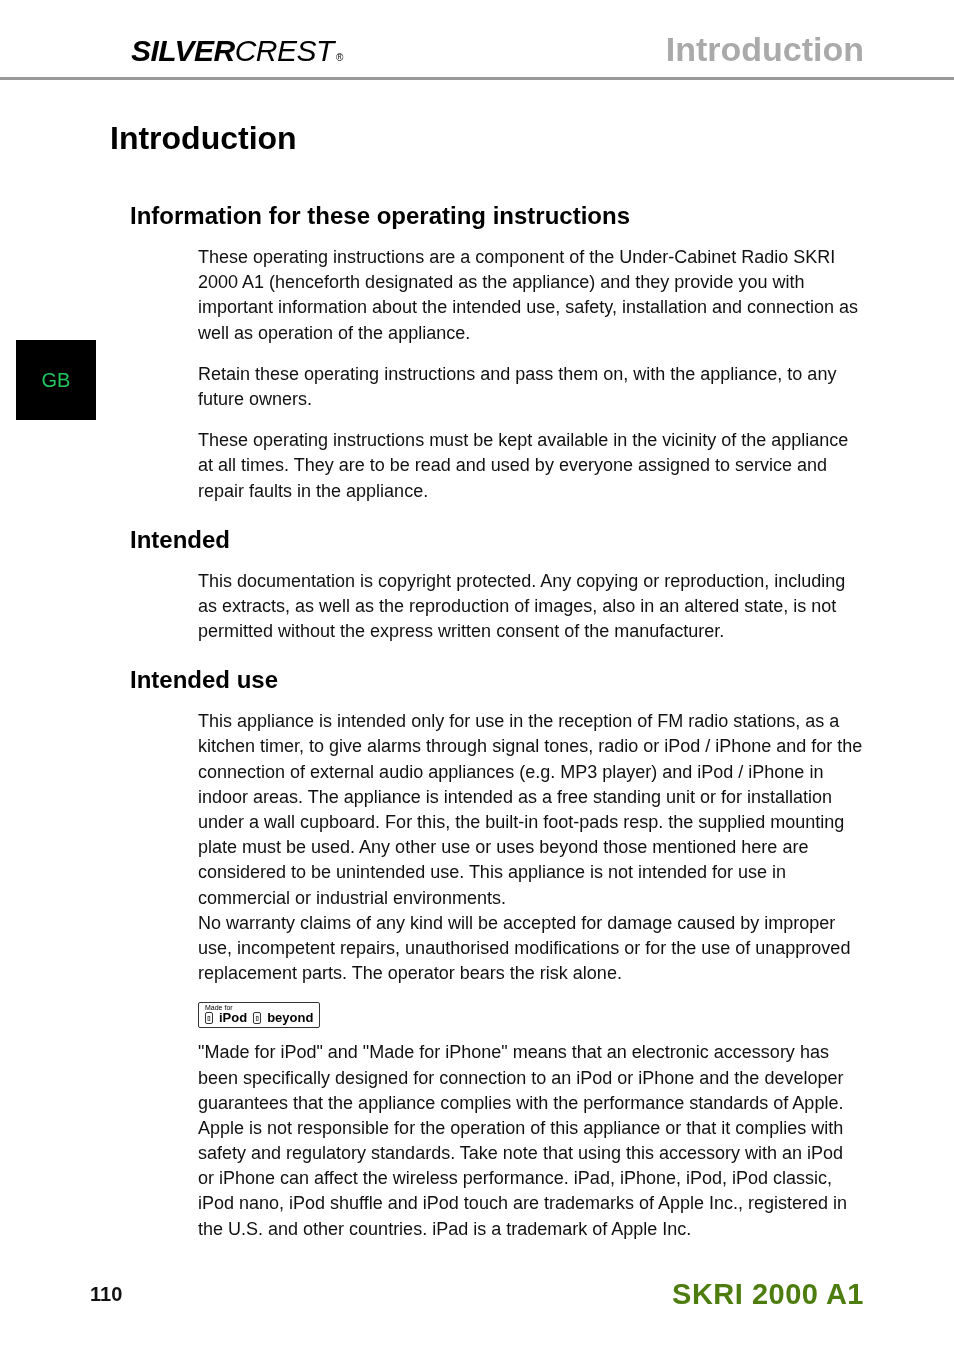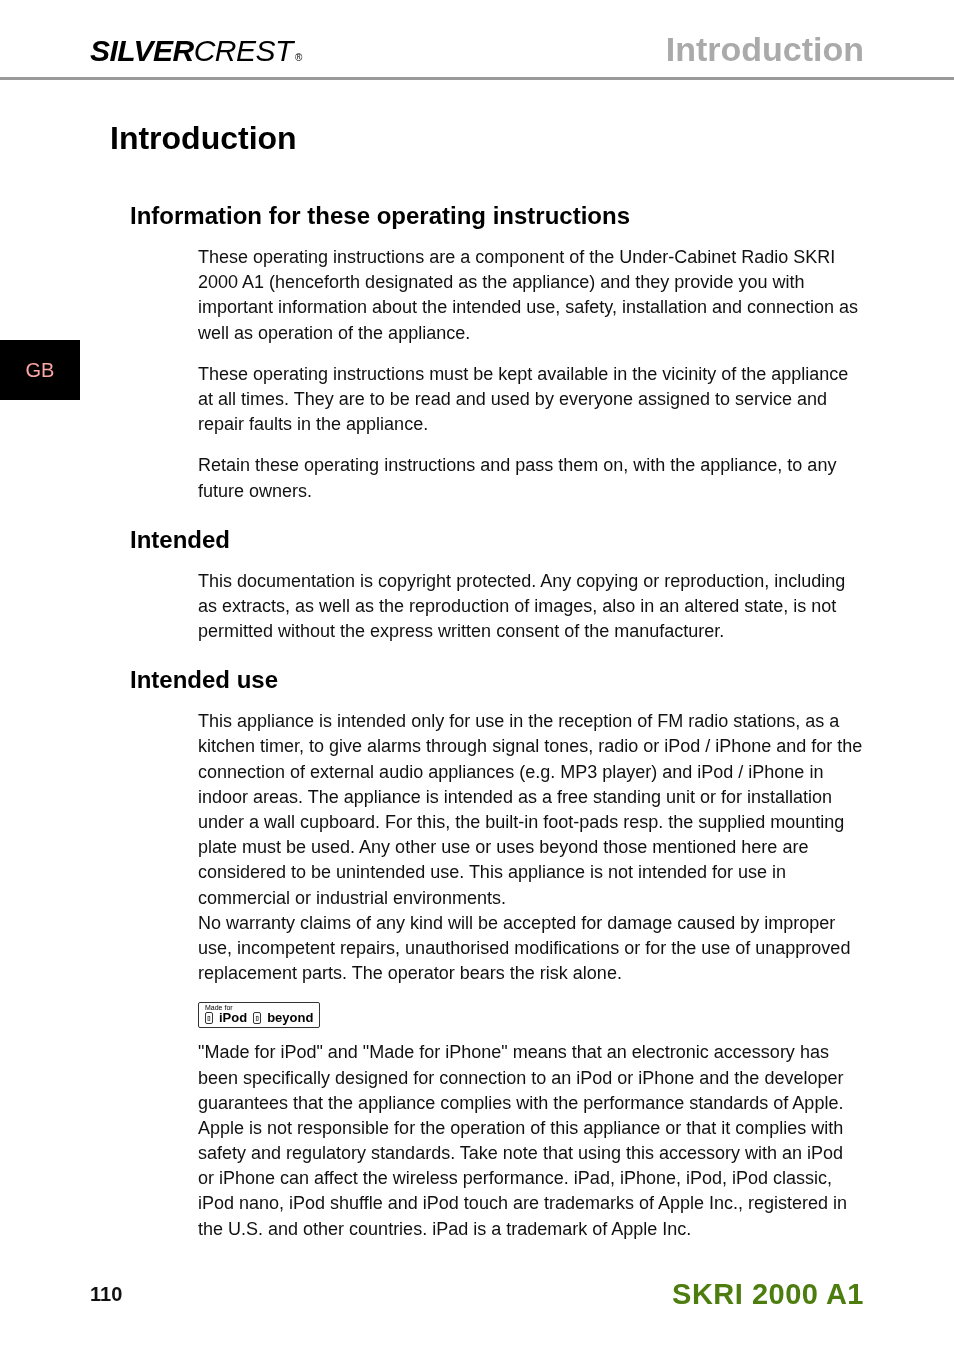--- a/index.html
+++ b/index.html
@@ -24,45 +24,46 @@
       margin-bottom: 40px;
     }
     .brand {
       display: flex;
       align-items: baseline;
       font-weight: 900;
       font-size: 30px;
       letter-spacing: -0.5px;
       font-style: italic;
       color: #000;
+      margin-left: 41px;
     }
     .brand .light {
       font-weight: 300;
       font-style: italic;
     }
     .brand .reg {
       font-size: 10px;
       vertical-align: super;
       margin-left: 2px;
       font-style: normal;
       font-weight: 400;
     }
     .page-title-top {
       font-size: 34px;
       font-weight: 700;
       color: #aaa;
     }
     .sidebar-tab {
       position: absolute;
-      left: 0;
+      left: 16px;
       top: 340px;
       width: 80px;
-      height: 60px;
+      height: 80px;
       background: #000;
-      color: #fca5a5;
+      color: #22c55e;
       display: flex;
       align-items: center;
       justify-content: center;
       font-size: 20px;
     }
     .content {
       padding: 0 90px 0 110px;
     }
     h1.section-title {
       font-size: 32px;
@@ -153,22 +154,22 @@
 
 <div class="sidebar-tab">
   <span>GB</span>
 </div>
 
 <div class="content">
   <h1 class="section-title">Introduction</h1>
 
   <h2 class="subsection">Information for these operating instructions</h2>
   <p class="body-text">These operating instructions are a component of the Under-Cabinet Radio SKRI 2000 A1 (henceforth designated as the appliance) and they provide you with important information about the intended use, safety, installation and connection as well as operation of the appliance.</p>
+  <p class="body-text">Retain these operating instructions and pass them on, with the appliance, to any future owners.</p>
   <p class="body-text">These operating instructions must be kept available in the vicinity of the appliance at all times. They are to be read and used by everyone assigned to service and repair faults in the appliance.</p>
-  <p class="body-text">Retain these operating instructions and pass them on, with the appliance, to any future owners.</p>
 
   <h2 class="subsection">Intended</h2>
   <p class="body-text">This documentation is copyright protected. Any copying or reproduction, including as extracts, as well as the reproduction of images, also in an altered state, is not permitted without the express written consent of the manufacturer.</p>
 
   <h2 class="subsection">Intended use</h2>
   <p class="body-text" style="white-space:pre-line">This appliance is intended only for use in the reception of FM radio stations, as a kitchen timer, to give alarms through signal tones, radio or iPod / iPhone and for the connection of external audio appliances (e.g. MP3 player) and iPod / iPhone in indoor areas. The appliance is intended as a free standing unit or for installation under a wall cupboard. For this, the built-in foot-pads resp. the supplied mounting plate must be used. Any other use or uses beyond those mentioned here are considered to be unintended use. This appliance is not intended for use in commercial or industrial environments.
 No warranty claims of any kind will be accepted for damage caused by improper use, incompetent repairs, unauthorised modifications or for the use of unapproved replacement parts. The operator bears the risk alone.</p>
 
   <div class="badge-wrap">
     <div class="made-for-badge">

